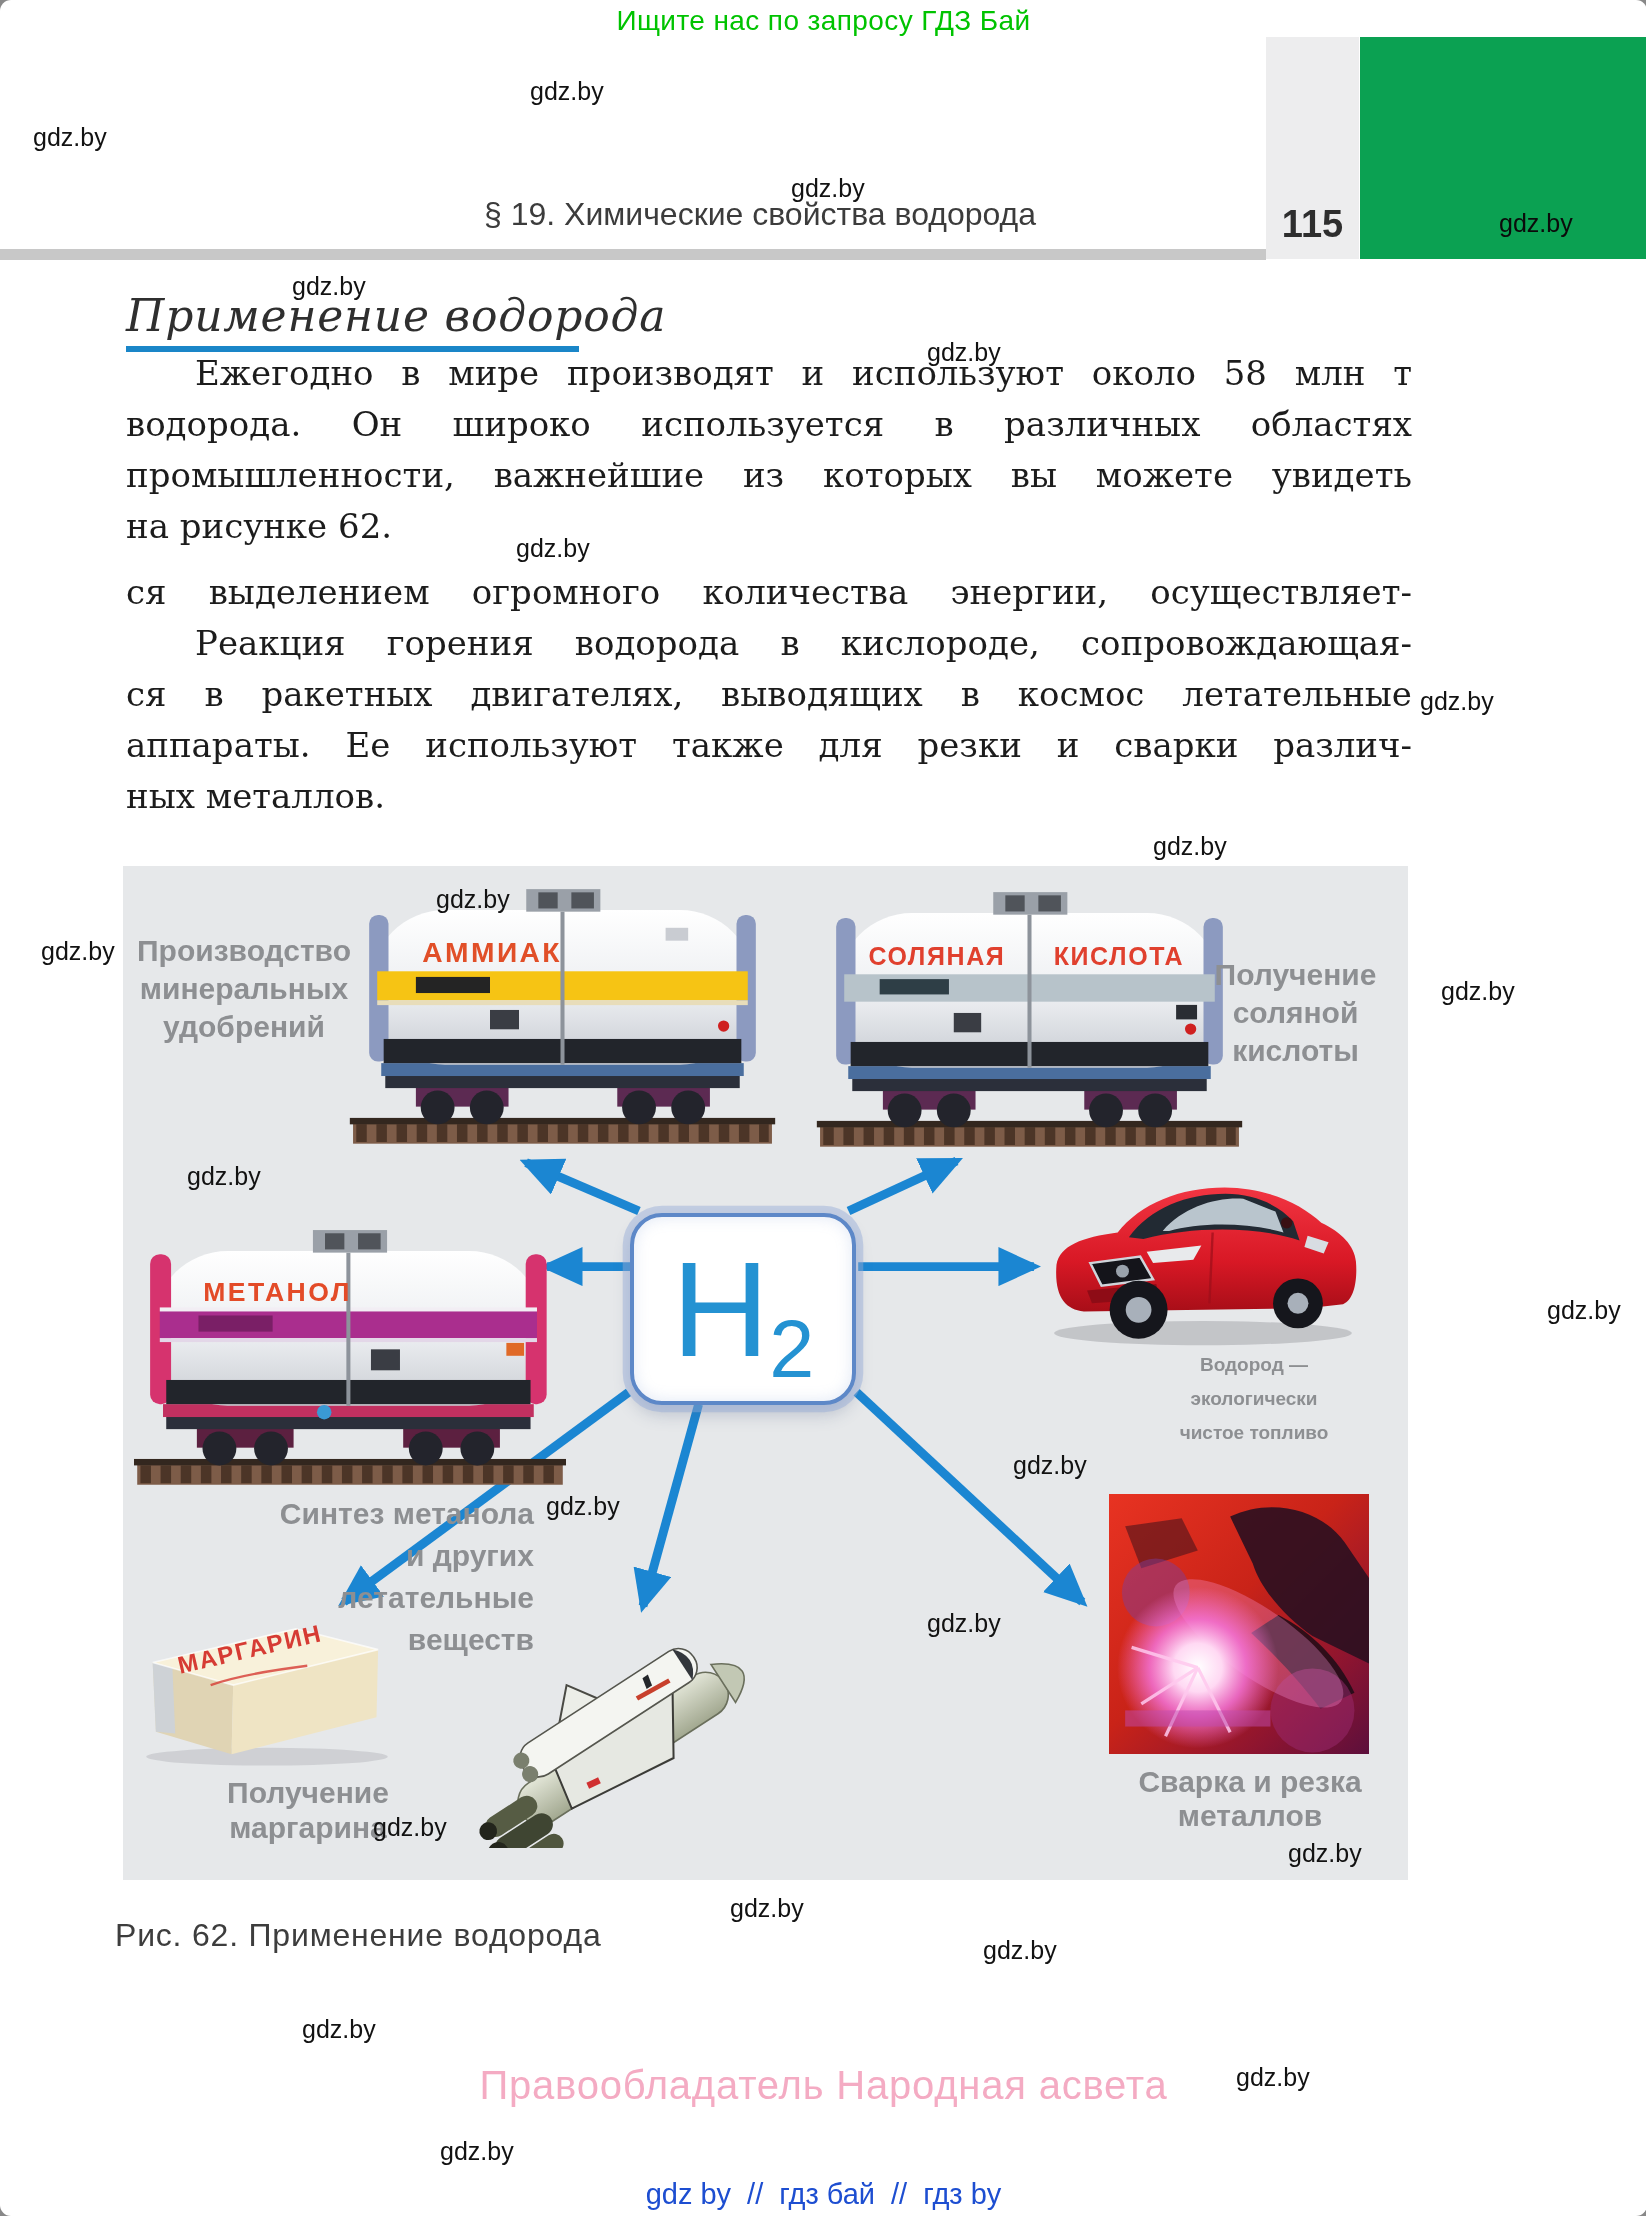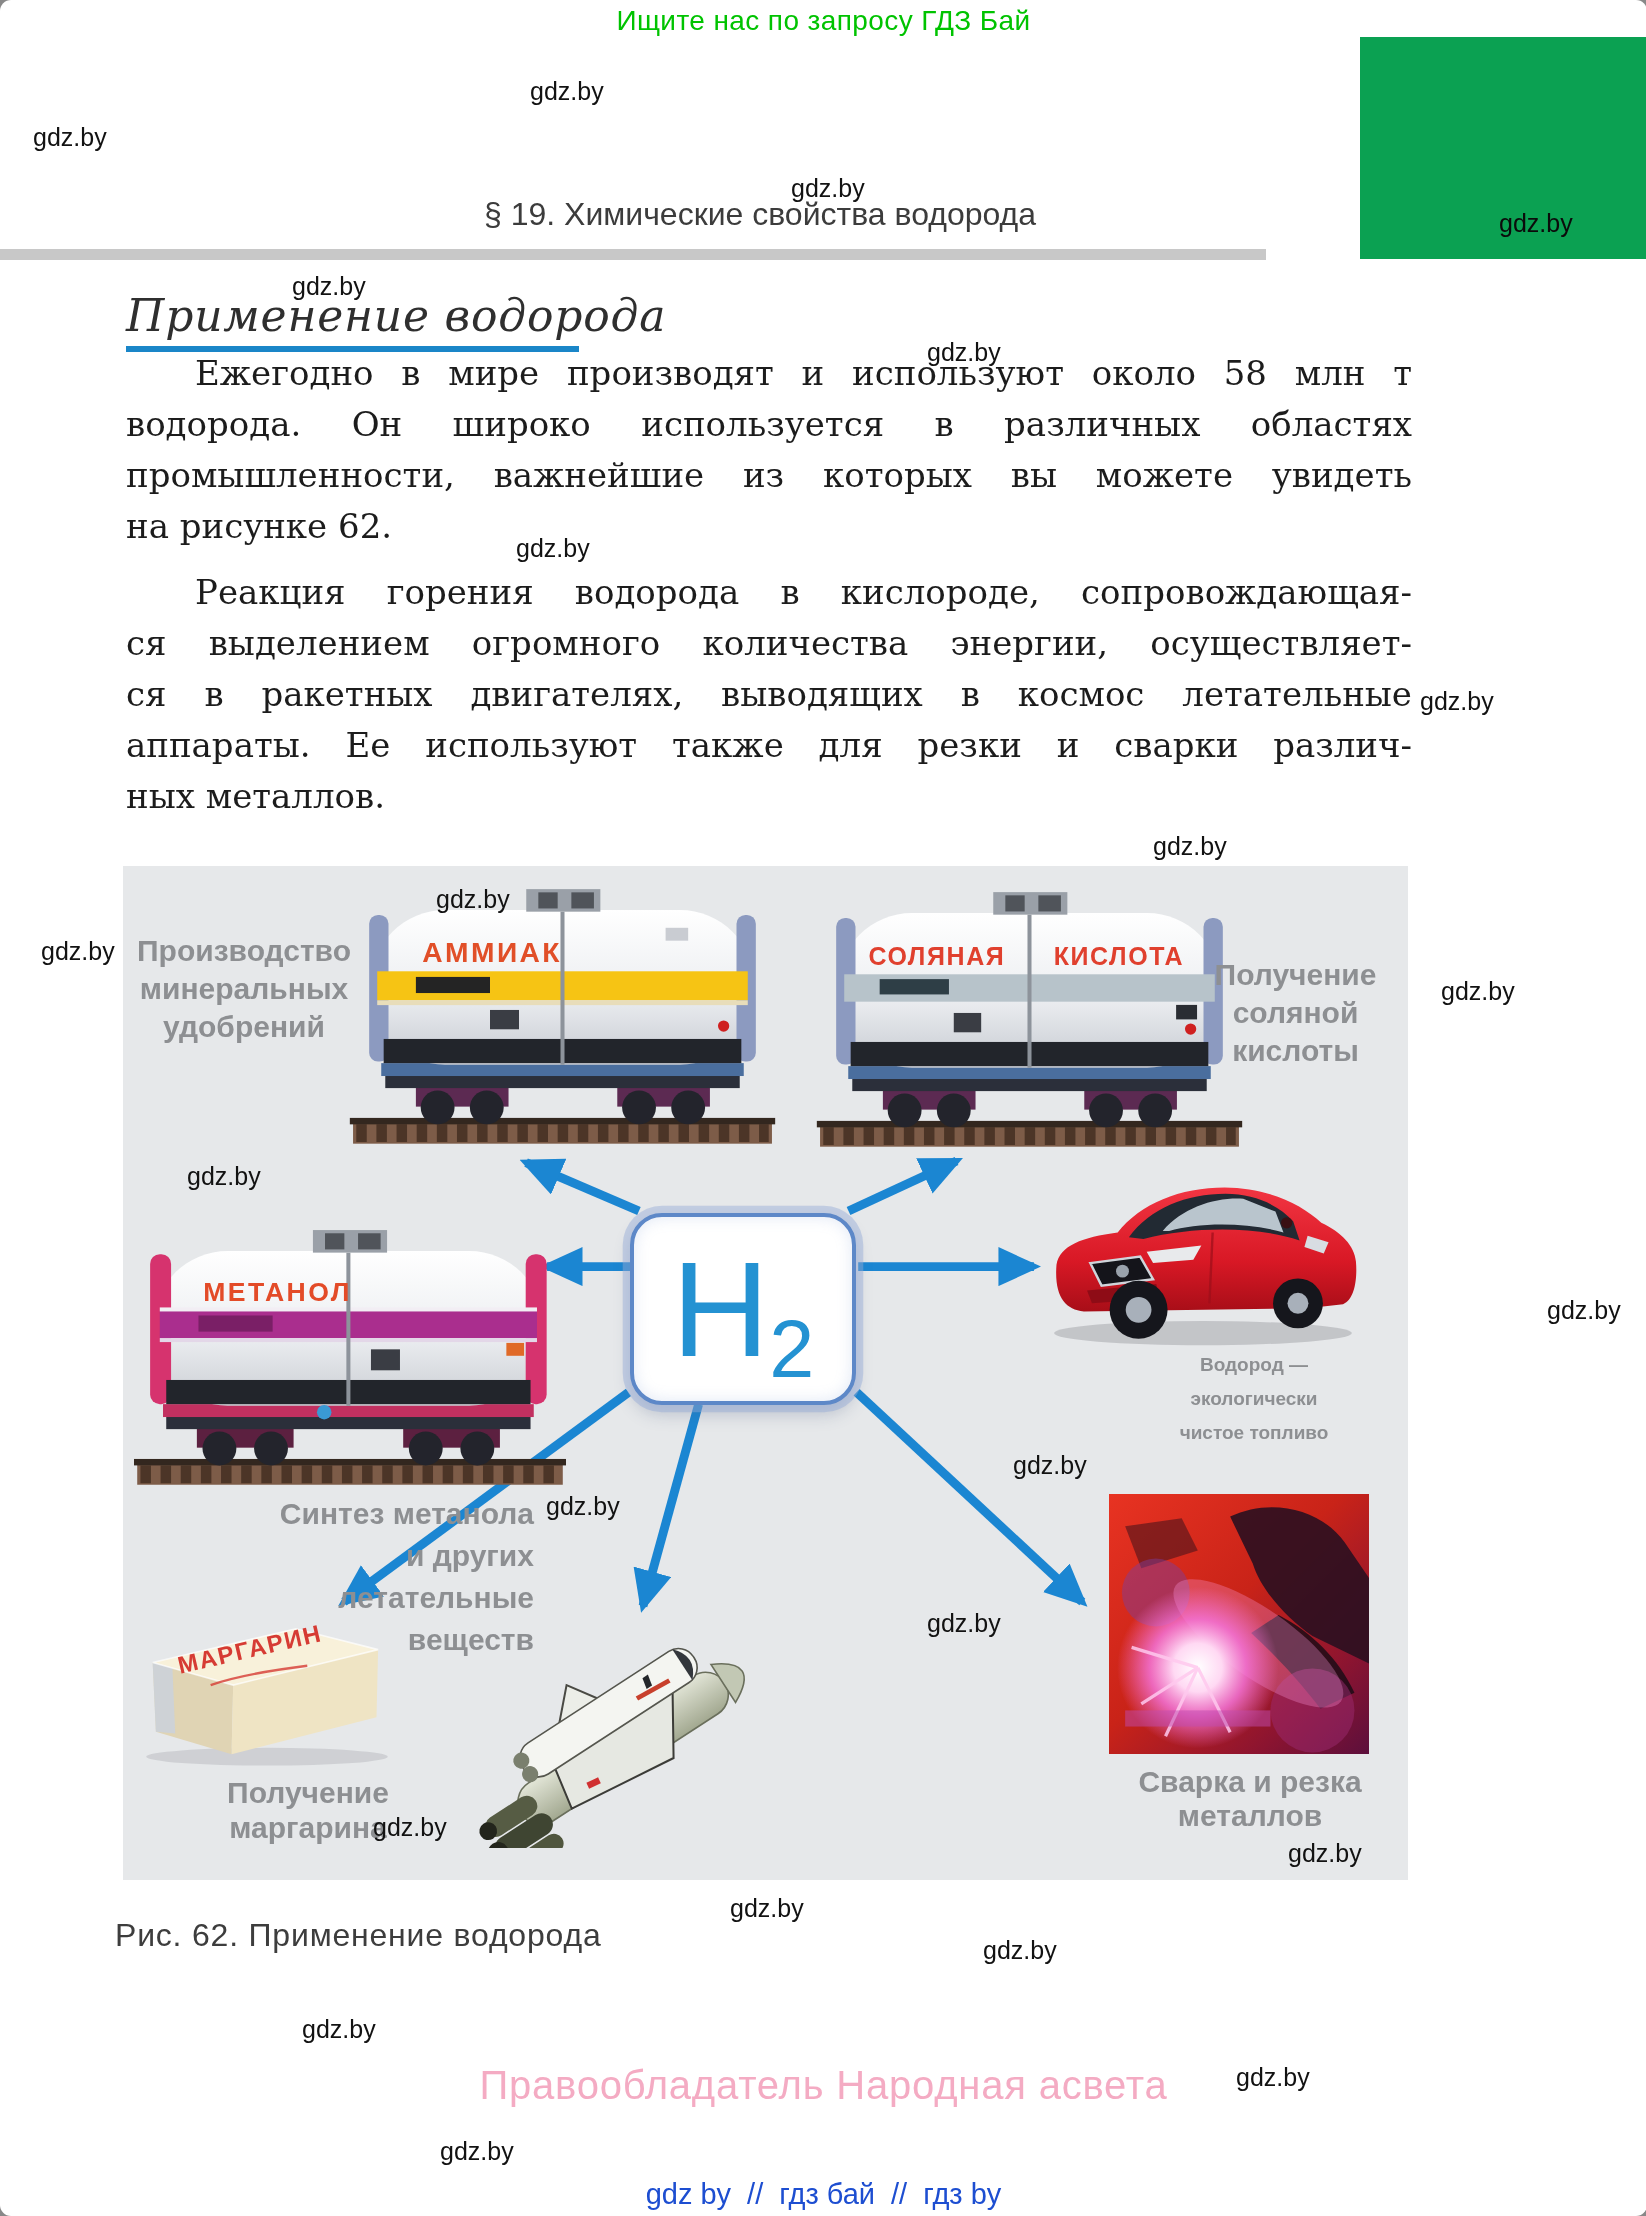--- a/index.html
+++ b/index.html
@@ -69,36 +69,39 @@
   svg text{font-family:"Liberation Sans",sans-serif;}
 </style>
 </head>
 <body>
 
 <div class="page">
 
   <div class="top-banner">Ищите нас по запросу ГДЗ Бай</div>
 
   <div class="hdr-title">§ 19. Химические свойства водорода</div>
+  <div class="pagenum-box">
+    <div class="pagenum">115</div>
+  </div>
   <div class="green-block"></div>
   <div class="hdr-rule"></div>
 
   <div class="sec-title">Применение водорода</div>
   <div class="sec-underline"></div>
 
   <div class="para p1">
     <div class="bline indent">Ежегодно в мире производят и используют около 58 млн т</div>
     <div class="bline">водорода. Он широко используется в различных областях</div>
     <div class="bline">промышленности, важнейшие из которых вы можете увидеть</div>
     <div class="bline last">на рисунке 62.</div>
   </div>
 
   <div class="para p2">
+    <div class="bline">ся выделением огромного количества энергии, осуществляет-</div>
     <div class="bline indent">Реакция горения водорода в кислороде, сопровождающая-</div>
-    <div class="bline">ся выделением огромного количества энергии, осуществляет-</div>
     <div class="bline">ся в ракетных двигателях, выводящих в космос летательные</div>
     <div class="bline">аппараты. Ее используют также для резки и сварки различ-</div>
     <div class="bline last">ных металлов.</div>
   </div>
 
   <div class="figure">
 
     <svg class="abs" style="left:0;top:0" width="1285" height="1014" viewBox="0 0 1594 1258">
       <defs>
         <marker id="ah" markerWidth="4.8" markerHeight="4.4" refX="4.0" refY="2.2" orient="auto">

